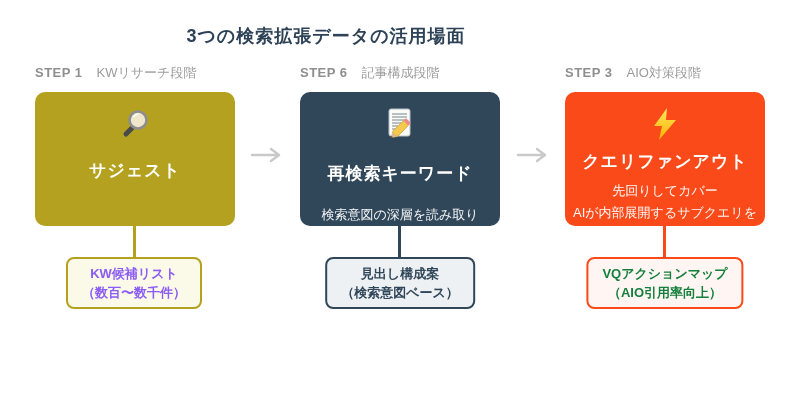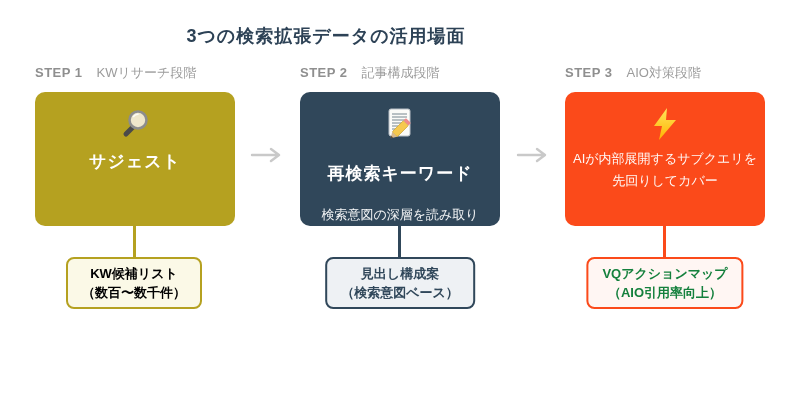--- a/index.html
+++ b/index.html
@@ -24,34 +24,34 @@
   }
   .card .icon-wrap{height:34px;display:flex;align-items:center;justify-content:center;}
   .card .card-title{
     margin-top:9px;font-size:17px;font-weight:bold;color:#ffffff;letter-spacing:1px;
   }
   .card .card-body{
     margin-top:7px;font-size:13px;line-height:22px;color:rgba(255,255,255,0.96);
     text-align:center;white-space:nowrap;
   }
   .col1{left:35px;}  .col2{left:300px;}  .col3{left:565px;}
-  .card.s1{background:#b5a120;}
+  .card.s1{background:#b5a120;gap:9px;}
   .card.s2{background:#30475a;gap:12px;}
   .card.s3{background:#fb4a1a;}
   .connector{position:absolute;top:226px;width:3px;height:31px;}
   .connector.s1{background:#b5a120;left:133px;}
   .connector.s2{background:#30475a;left:398px;}
   .connector.s3{background:#fb4a1a;left:663px;}
   .output-box{
     position:absolute;top:257px;transform:translateX(-50%);
     border-radius:8px;border:2px solid;box-sizing:border-box;
     padding:5px 14px;text-align:center;font-size:13px;font-weight:bold;
     line-height:19px;white-space:nowrap;
   }
-  .output-box.s1{left:134px;background:#fbf9e7;border-color:#b5a120;color:#000000;}
+  .output-box.s1{left:134px;background:#fbf9e7;border-color:#b5a120;color:#8b5cf6;}
   .output-box.s2{left:400px;background:#eef1f4;border-color:#30475a;color:#30475a;}
   .output-box.s3{left:665px;background:#fff6f3;border-color:#fb4a1a;color:#15803d;}
   .flow-arrow{position:absolute;top:147px;width:36px;height:16px;}
 </style>
 </head>
 <body>
 
 <div class="canvas">
 
   <div class="page-title">3つの検索拡張データの活用場面</div>
@@ -73,21 +73,21 @@
   <div class="output-box s1">
     <div>KW候補リスト</div>
     <div>（数百〜数千件）</div>
   </div>
 
   <svg class="flow-arrow" style="left:250px;" viewBox="0 0 36 16">
     <path d="M2 8 H28 M21 2 L29 8 L21 14" stroke="#c9c9c9" stroke-width="2.4" fill="none" stroke-linecap="round" stroke-linejoin="round"></path>
   </svg>
 
   <div class="step-header col2">
-    <span class="step-no">STEP 2</span><span class="stage">記事構成段階</span>
+    <span class="step-no">STEP 6</span><span class="stage">記事構成段階</span>
   </div>
   <div class="card s2 col2">
     <div class="icon-wrap">
       <svg width="32" height="34" viewBox="0 0 32 34">
         <rect x="5" y="2" width="21" height="27" rx="2" fill="#fbfbf8" stroke="#b9c0c6" stroke-width="1"></rect>
         <g stroke="#77868f" stroke-width="1">
           <line x1="8" y1="7" x2="23" y2="7"></line>
           <line x1="8" y1="10" x2="23" y2="10"></line>
           <line x1="8" y1="13" x2="23" y2="13"></line>
           <line x1="8" y1="16" x2="18" y2="16"></line>
@@ -126,23 +126,24 @@
       <svg width="28" height="32" viewBox="0 0 28 32">
         <defs>
           <linearGradient id="gold" x1="0" y1="0" x2="0" y2="1">
             <stop offset="0" stop-color="#ffe65c"></stop>
             <stop offset="1" stop-color="#ffb300"></stop>
           </linearGradient>
         </defs>
         <polygon points="16,0 3,18 11,18 8,32 25,12 15,12" fill="url(#gold)"></polygon>
       </svg>
     </div>
+    <div class="card-title">クエリファンアウト</div>
     <div class="card-body">
+      <div>先回りしてカバー</div>
       <div>AIが内部展開するサブクエリを</div>
-      <div>先回りしてカバー</div>
     </div>
   </div>
   <div class="connector s3"></div>
   <div class="output-box s3">
     <div>VQアクションマップ</div>
     <div>（AIO引用率向上）</div>
   </div>
 
 </div>
 

